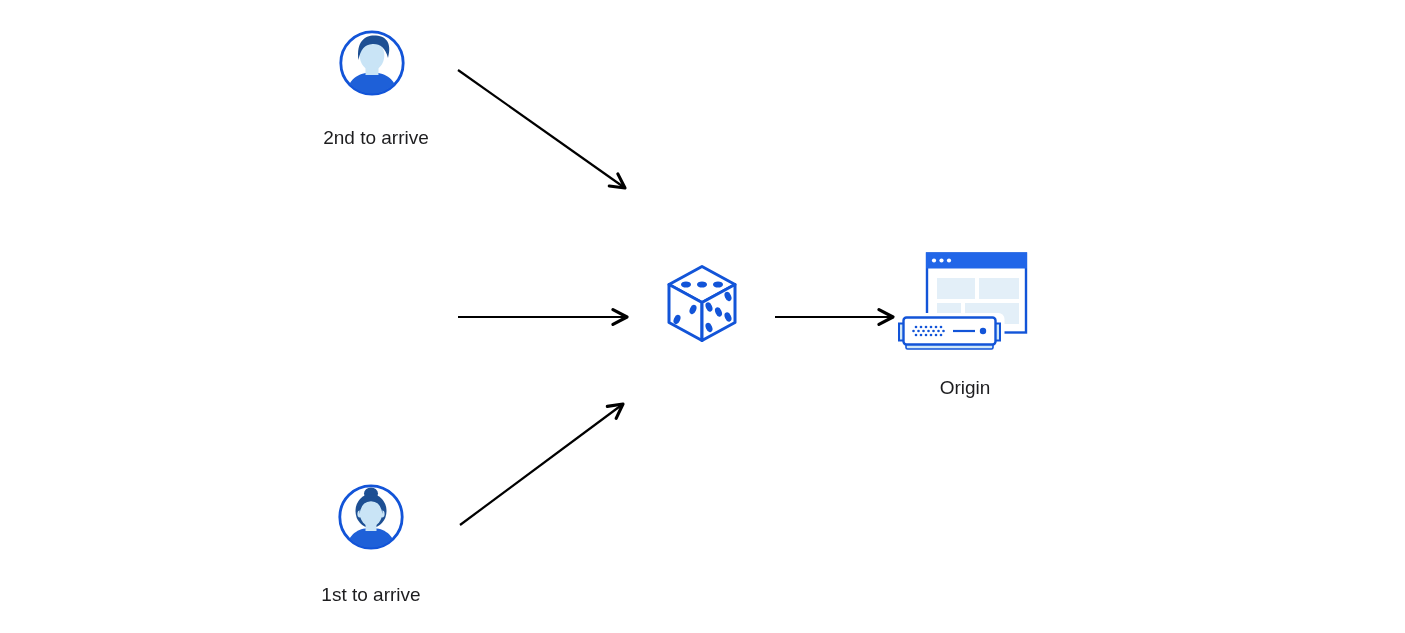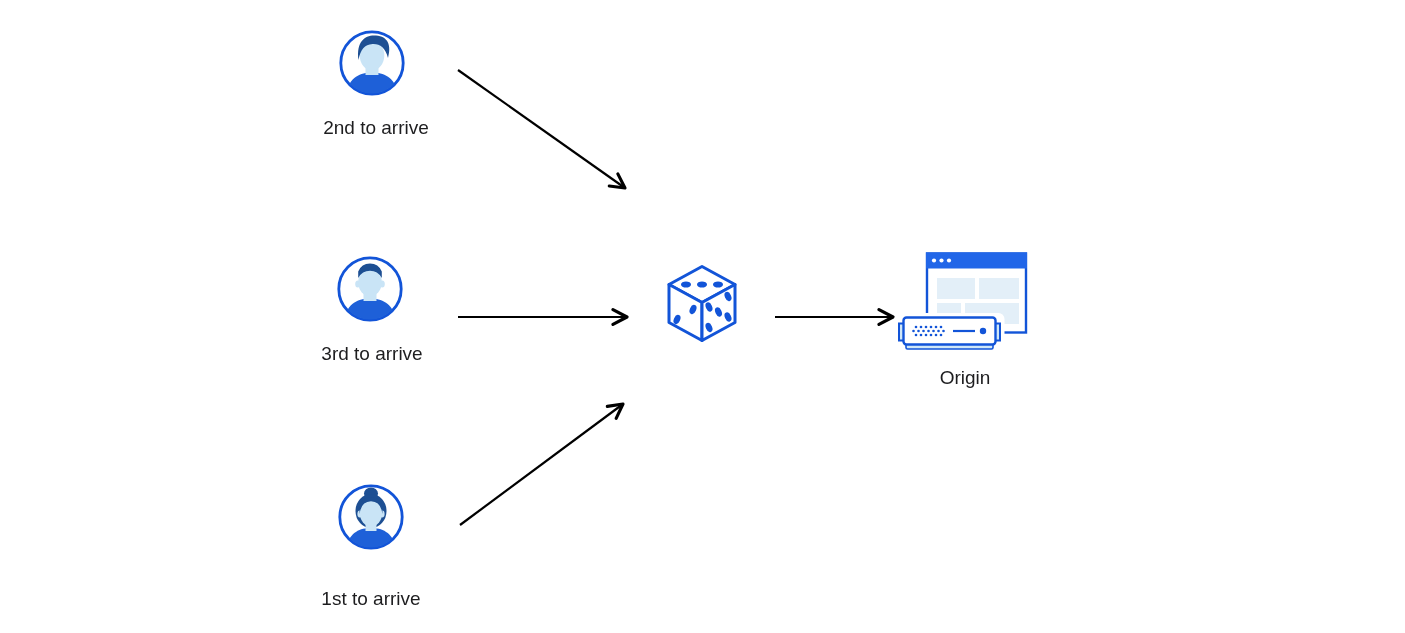--- a/index.html
+++ b/index.html
@@ -17,20 +17,21 @@
   .abs { position: absolute; }
 
   .node-label {
     position: absolute;
     transform: translateX(-50%);
     font-size: 19px;
     line-height: 22px;
     color: #1d1d1f;
     white-space: nowrap;
     text-align: center;
+    margin-top: 10px;
   }
 
   svg { display: block; }
 </style>
 </head>
 <body>
 
 <div class="canvas">
 
   <svg class="abs" style="left:0;top:0" width="1405" height="633" viewBox="0 0 1405 633">
@@ -57,40 +58,20 @@
         <path d="M6,66 C10,47 21,42.5 33,42.5 C45,42.5 56,47 60,66 Z" fill="#1e60d8"></path>
         <rect x="26.5" y="32" width="13" height="13" fill="#c9e4f6"></rect>
         <ellipse cx="33" cy="25.5" rx="12.3" ry="14.8" fill="#c9e4f6"></ellipse>
         <path d="M19.5,30 C17,10.5 27,4.5 37,5.5 C49,6.5 52.5,15 49,28
                  C46.5,17.5 40.5,13.5 33.5,14 C25.5,14.6 21.5,19.5 19.5,30 Z" fill="#1d4f93"></path>
       </g>
     </svg>
     <div class="node-label" style="left:37px;top:87px">2nd to arrive</div>
   </div>
 
-  <div class="abs" style="left:337px;top:256px">
-    <svg width="66" height="66" viewBox="0 0 66 66">
-      <defs>
-          <clipPath id="clipB">
-            <circle cx="33" cy="33" r="30.5"></circle>
-          </clipPath>
-        </defs>
-      <circle cx="33" cy="33" r="31.2" fill="#ffffff" stroke="#1254d8" stroke-width="2.8"></circle>
-      <g clip-path="url(#clipB)">
-        <path d="M6,66 C10,47 21,42.5 33,42.5 C45,42.5 56,47 60,66 Z" fill="#1e60d8"></path>
-        <rect x="26.5" y="32" width="13" height="13" fill="#c9e4f6"></rect>
-        <ellipse cx="20.8" cy="28" rx="2.6" ry="3.6" fill="#c9e4f6"></ellipse>
-        <ellipse cx="45.2" cy="28" rx="2.6" ry="3.6" fill="#c9e4f6"></ellipse>
-        <ellipse cx="33" cy="26" rx="11.8" ry="14.6" fill="#c9e4f6"></ellipse>
-        <path d="M21.2,22 L21.2,15.5 Q24.5,7.5 33,7.5 Q41.5,7.5 44.8,15.5 L44.8,22
-                 Q40.8,14.8 33,14.8 Q25.2,14.8 21.2,22 Z" fill="#1d4f93"></path>
-      </g>
-    </svg>
-    <div class="node-label" style="left:35px;top:87px">3rd to arrive</div>
-  </div>
 
   <div class="abs" style="left:338px;top:484px">
     <svg width="66" height="66" viewBox="0 0 66 66">
       <defs>
           <clipPath id="clipC">
             <circle cx="33" cy="33" r="30.5"></circle>
           </clipPath>
         </defs>
       <circle cx="33" cy="33" r="31.2" fill="#ffffff" stroke="#1254d8" stroke-width="2.8"></circle>
       <g clip-path="url(#clipC)">
@@ -98,21 +79,21 @@
         <ellipse cx="33" cy="9.5" rx="7" ry="6" fill="#1d4f93"></ellipse>
         <ellipse cx="33" cy="27" rx="15.5" ry="17" fill="#1d4f93"></ellipse>
         <rect x="27.5" y="36" width="11" height="11" fill="#c9e4f6"></rect>
         <ellipse cx="21.8" cy="30" rx="2.4" ry="3.4" fill="#c9e4f6"></ellipse>
         <ellipse cx="44.2" cy="30" rx="2.4" ry="3.4" fill="#c9e4f6"></ellipse>
         <ellipse cx="33" cy="28.5" rx="11.3" ry="14" fill="#c9e4f6"></ellipse>
         <path d="M21.7,30 Q20.5,13.5 33,13 Q45.5,13.5 44.3,30 Q43,17.5 33,17.2
                  Q23,17.5 21.7,30 Z" fill="#1d4f93"></path>
       </g>
     </svg>
-    <div class="node-label" style="left:33px;top:104px">1st to arrive</div>
+    <div class="node-label" style="left:33px;top:90px">1st to arrive</div>
   </div>
 
   <div class="abs" style="left:662px;top:263px">
     <svg width="80" height="90" viewBox="0 0 80 90">
       <g stroke="#1254d8" stroke-width="3" stroke-linejoin="round" fill="#ffffff">
         <polygon points="40,3.5 73,21.5 40,39.5 7,21.5"></polygon>
         <polygon points="7,21.5 40,39.5 40,77.5 7,59.5"></polygon>
         <polygon points="73,21.5 40,39.5 40,77.5 73,59.5"></polygon>
       </g>
       <g fill="#1254d8">

